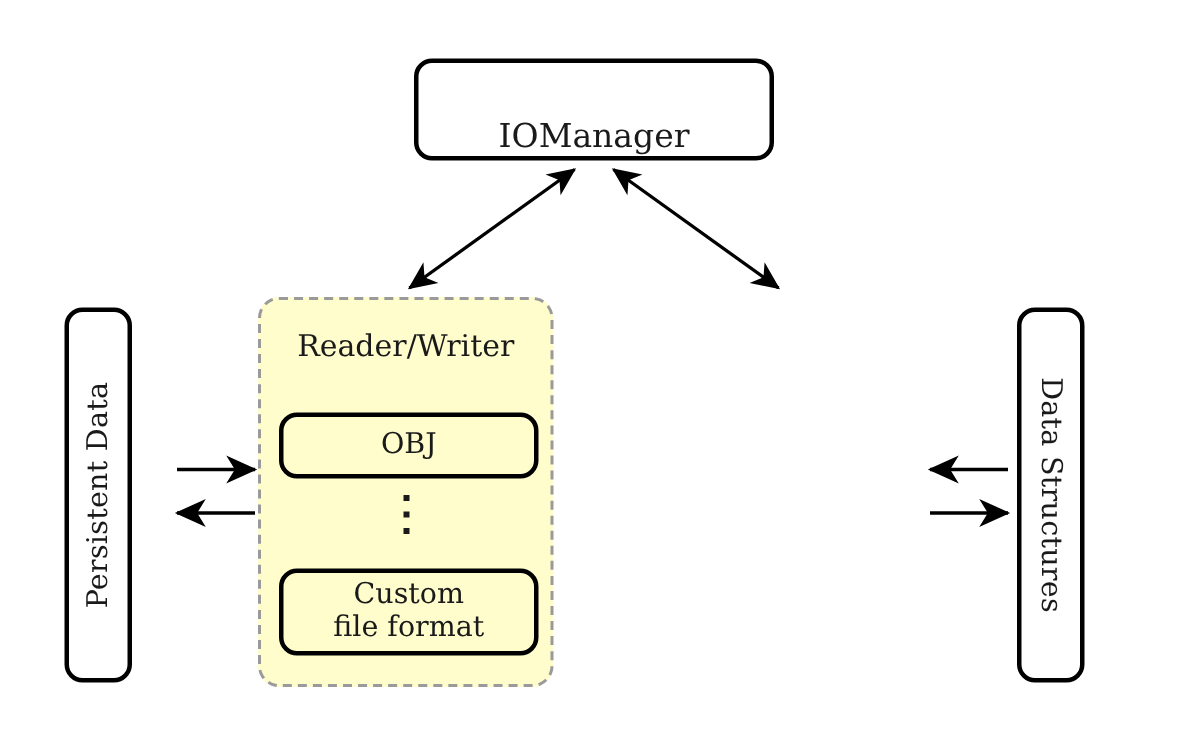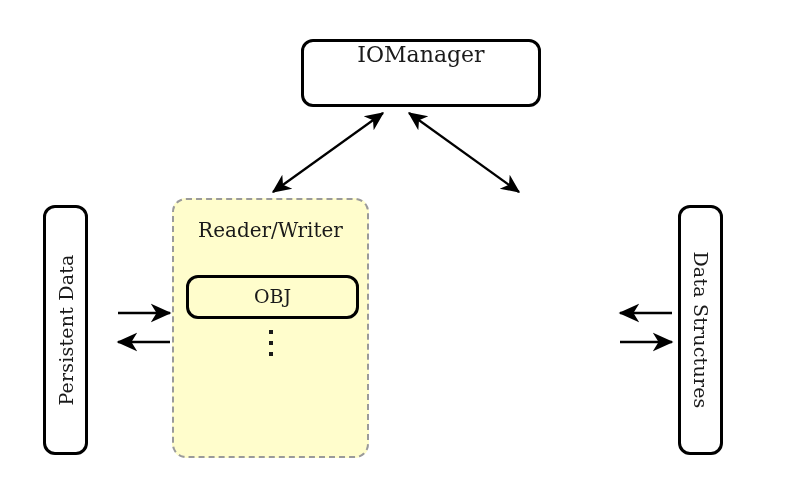--- a/index.html
+++ b/index.html
@@ -17,25 +17,24 @@
   }
 
   
   .node {
     position: absolute;
     box-sizing: border-box;
     border: 3px solid #000000;
     border-radius: 12px;
     background: transparent;
     display: flex;
-    align-items: flex-start;
+    align-items: flex-end;
     justify-content: center;
     text-align: center;
     color: #1a1a1a;
-    margin-left: 25px;
   }
 
   
   #io-manager {
     left: 276px;
     top: 39px;
     width: 240px;
     height: 68px;
     font-size: 22px;
     background: #ffffff;
@@ -199,16 +198,19 @@
     <div class="inner-box" id="box-obj">
       <span>OBJ</span>
     </div>
 
     <div class="vdots">
       <i></i>
         <i></i>
         <i></i>
     </div>
 
+    <div class="inner-box" id="box-custom-file">
+      <span class="ml">Custom<br>file format</span>
+    </div>
   </div>
 
 
 </div>
 
 </body></html>

